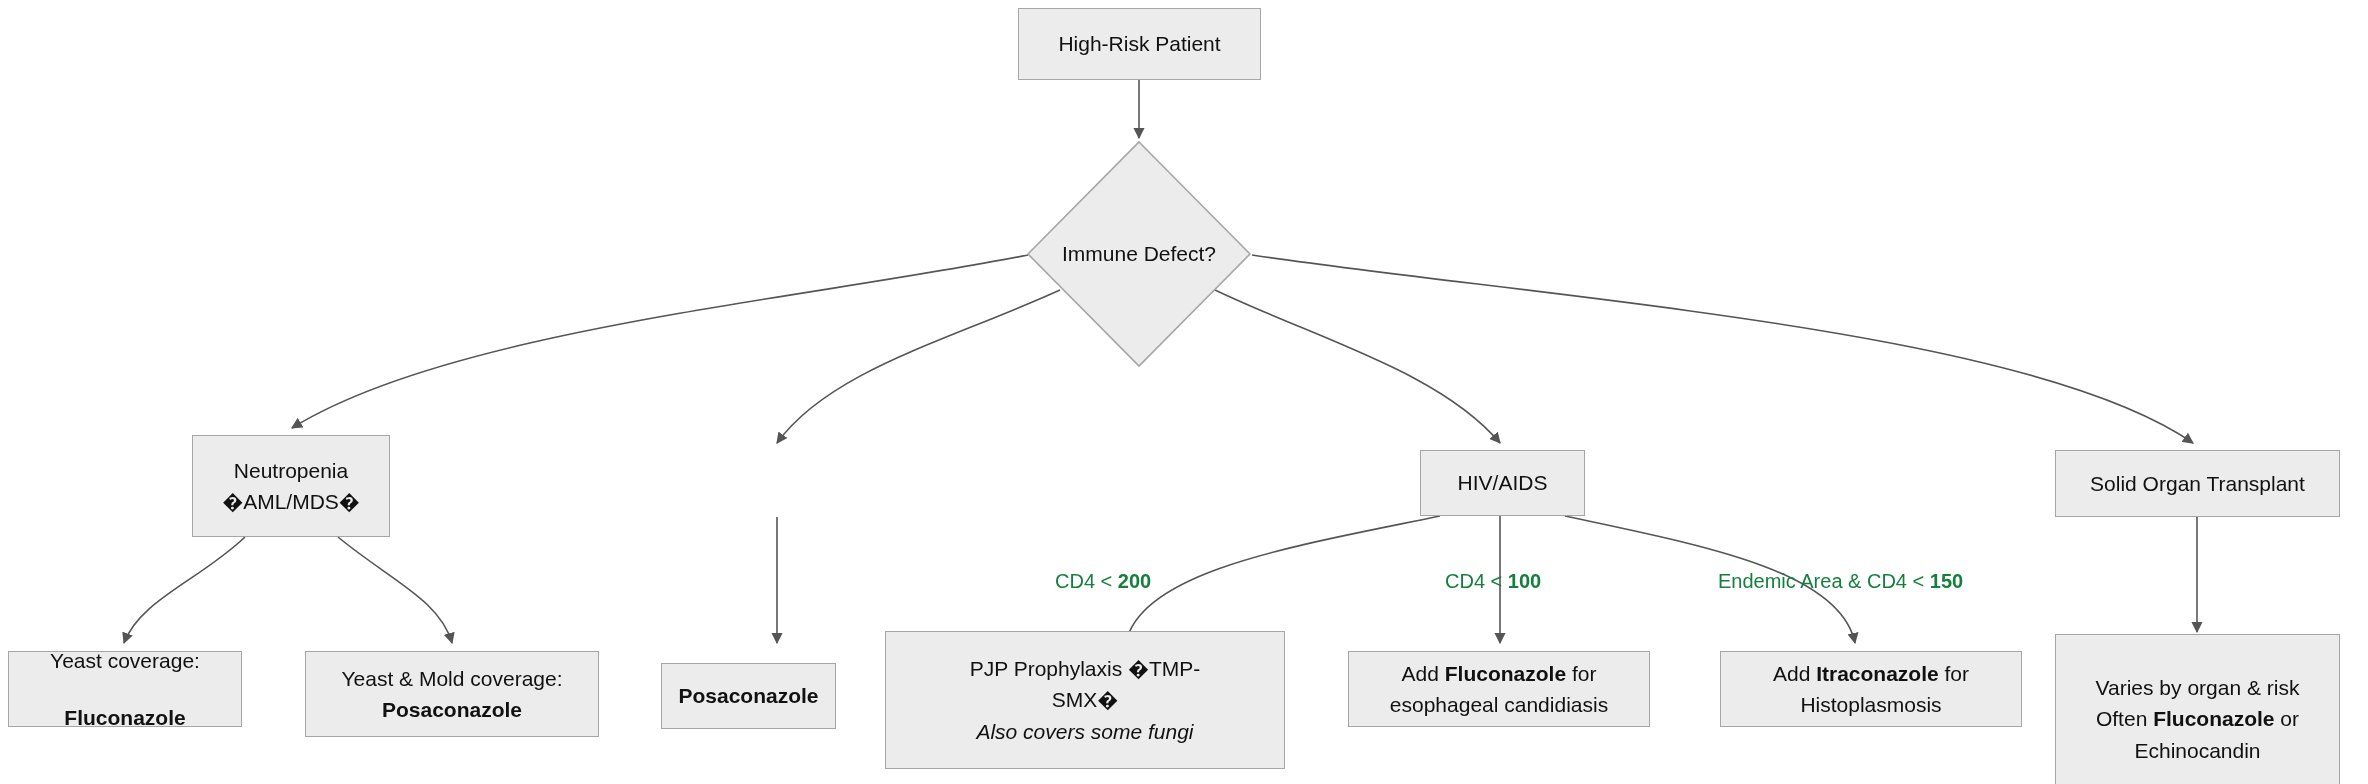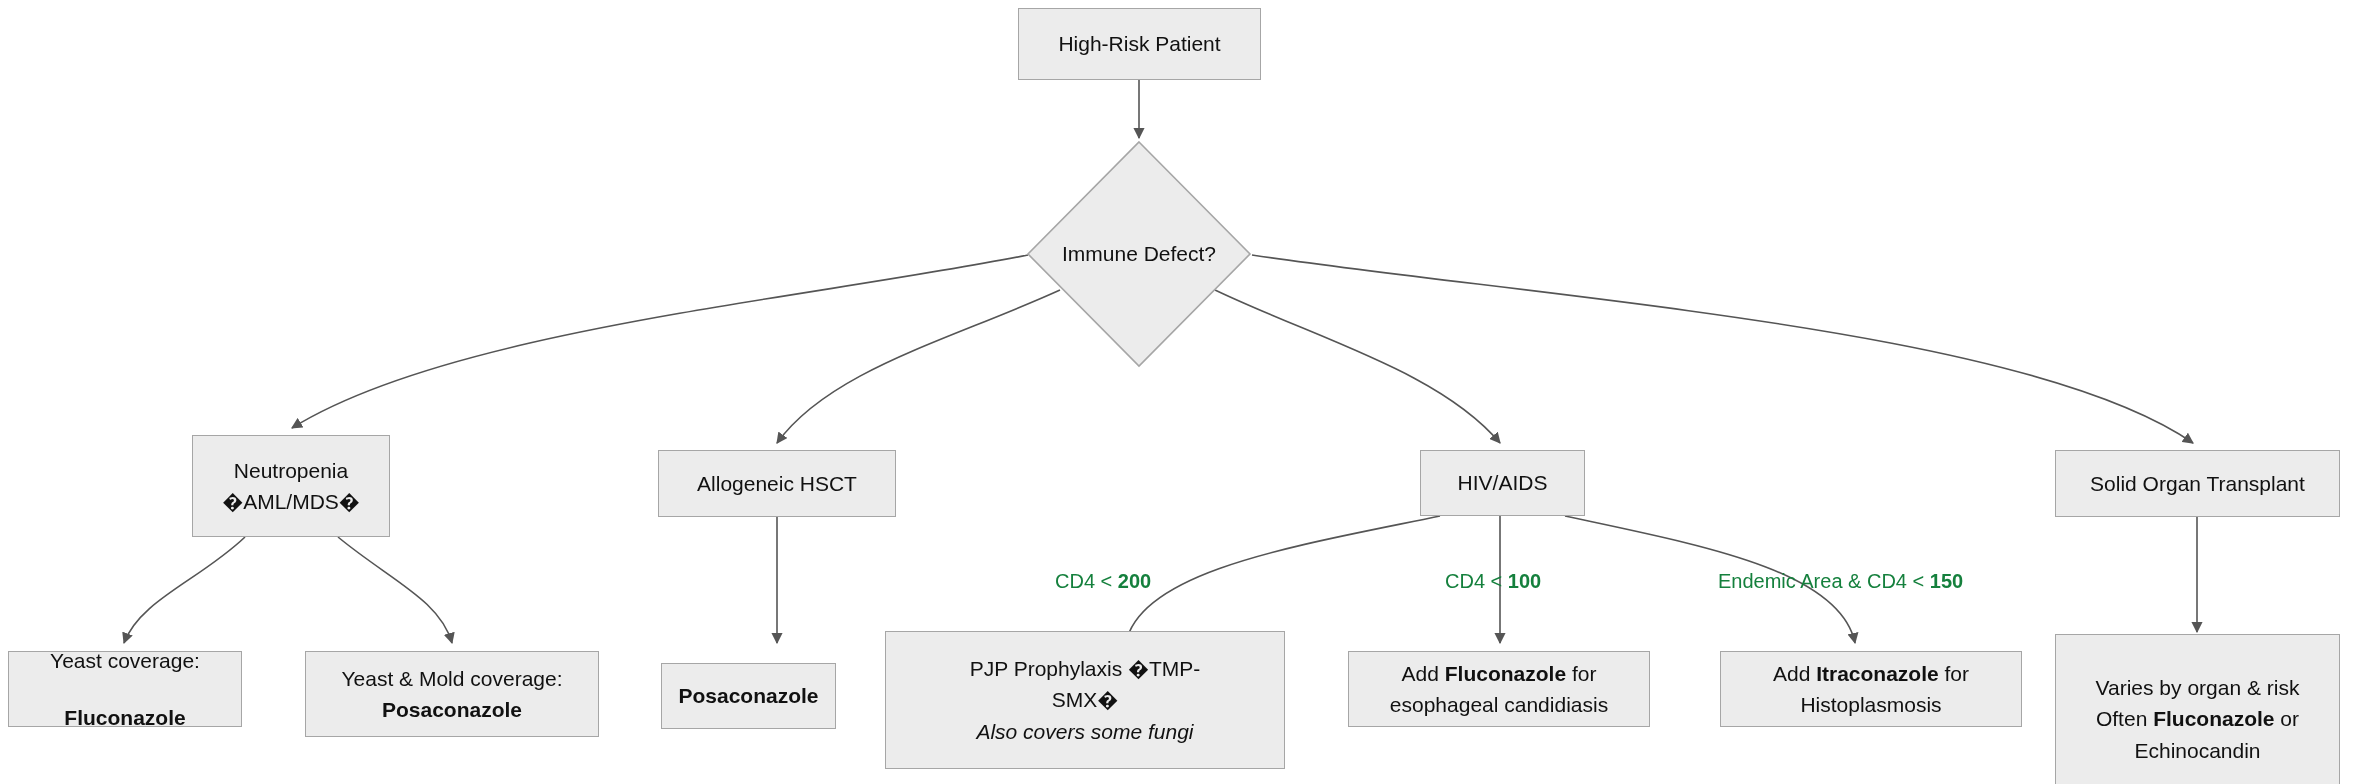--- a/index.html
+++ b/index.html
@@ -107,23 +107,20 @@
       <polygon points="113,2 224,114 113,226 2,114" fill="#ececec" stroke="#a6a6a6" stroke-width="1.6"></polygon>
     </svg>
     <span class="diamond-label">Immune Defect?</span>
   </div>
 
   <div class="node" style="left:192px; top:435px; width:198px; height:102px;">
     <span class="line">Neutropenia</span>
     <span class="line">�AML/MDS�</span>
   </div>
 
-  <div class="node" style="left:658px; top:450px; width:238px; height:67px;">
-    <span class="line">Allogeneic HSCT</span>
-  </div>
 
   <div class="node" style="left:1420px; top:450px; width:165px; height:66px;">
     <span class="line">HIV/AIDS</span>
   </div>
 
   <div class="node" style="left:2055px; top:450px; width:285px; height:67px;">
     <span class="line">Solid Organ Transplant</span>
   </div>
 
   <div class="edge-label" style="left:1055px; top:570px;">

